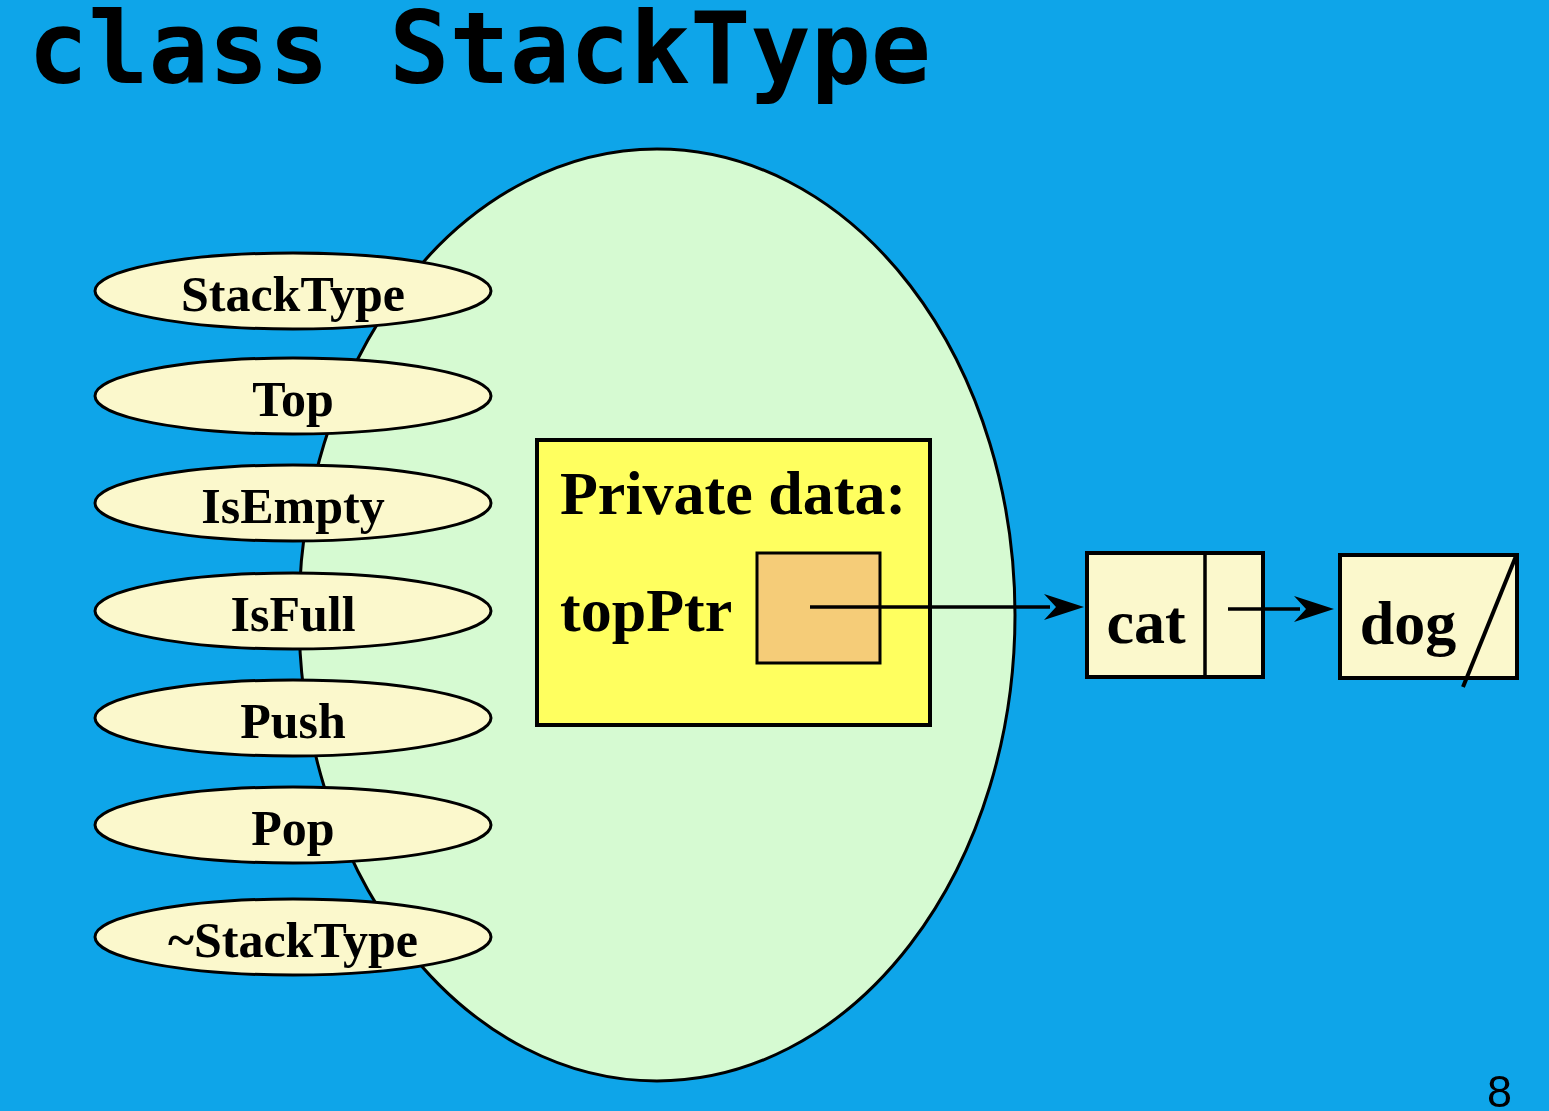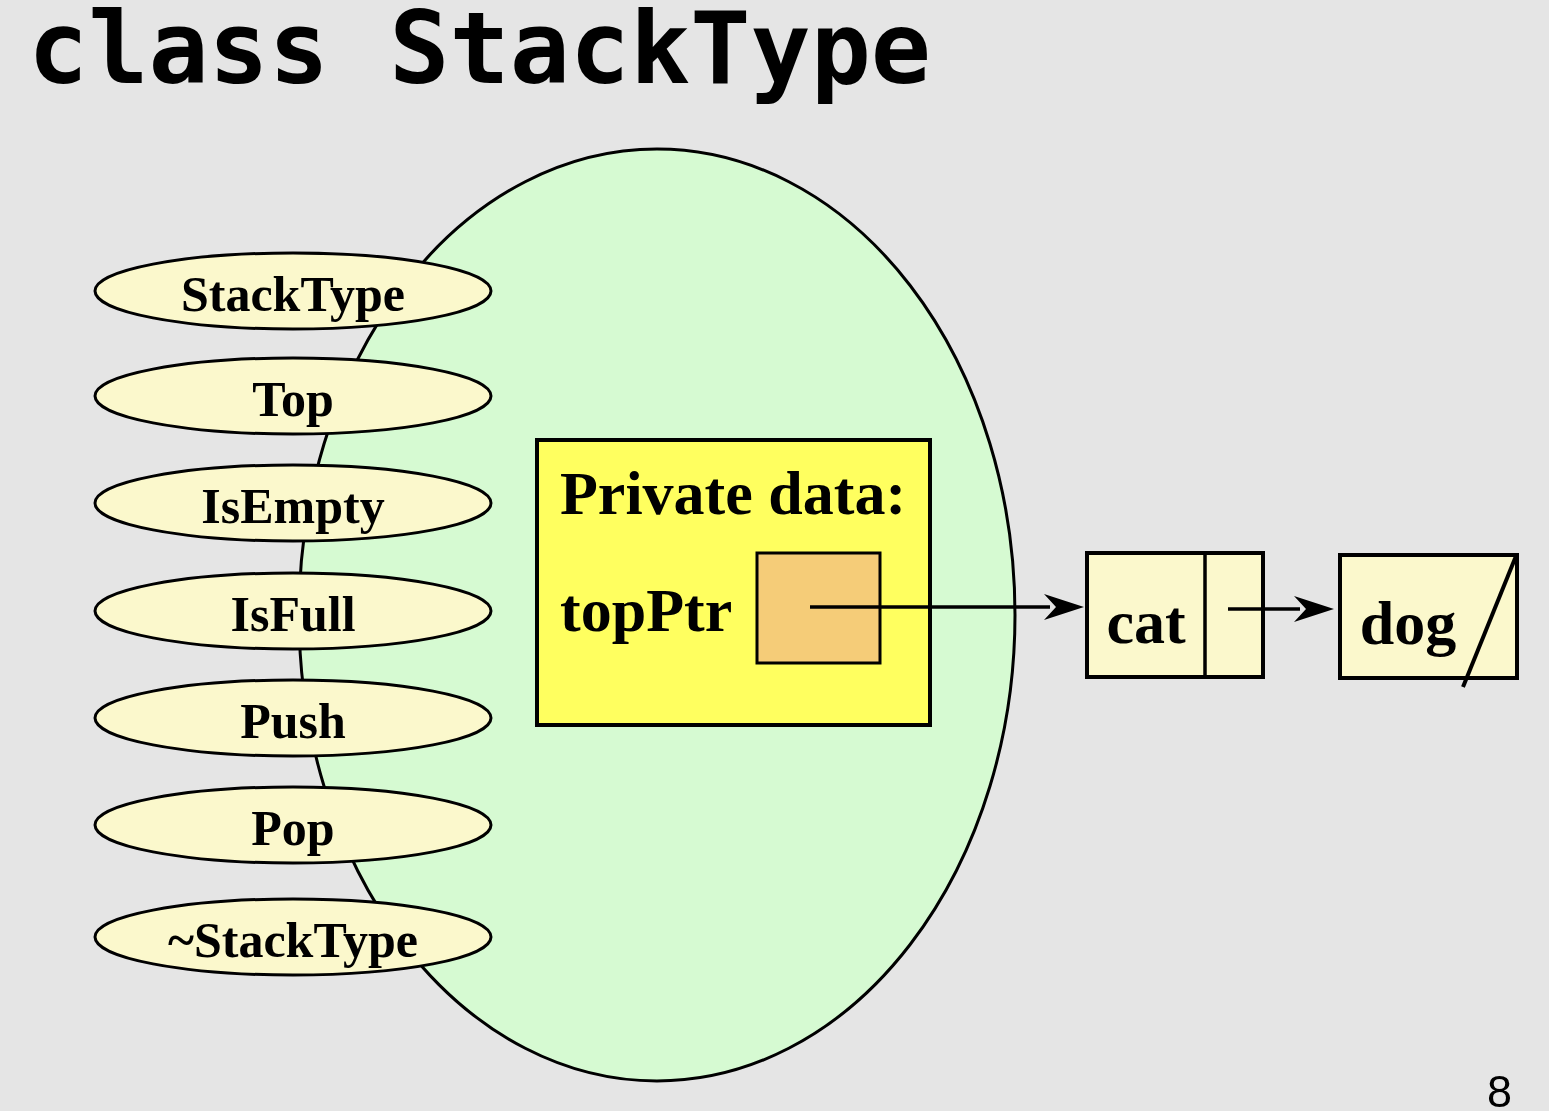--- a/index.html
+++ b/index.html
@@ -1,20 +1,20 @@
 <!DOCTYPE html>
 <html><head>
 <meta charset="utf-8">
 <style>
   html, body { margin: 0; padding: 0; background: #ffffff; }
   .slide {
     position: relative;
     width: 1549px;
     height: 1111px;
-    background: #e5e5e5;
+    background: #0ea5e9;
     overflow: hidden;
     font-family: "Liberation Serif", serif;
   }
   .slide-title {
     position: absolute;
     left: 28px;
     top: -6px;
     font-family: "DejaVu Sans Mono", monospace;
     font-weight: bold;
     font-size: 100px;

